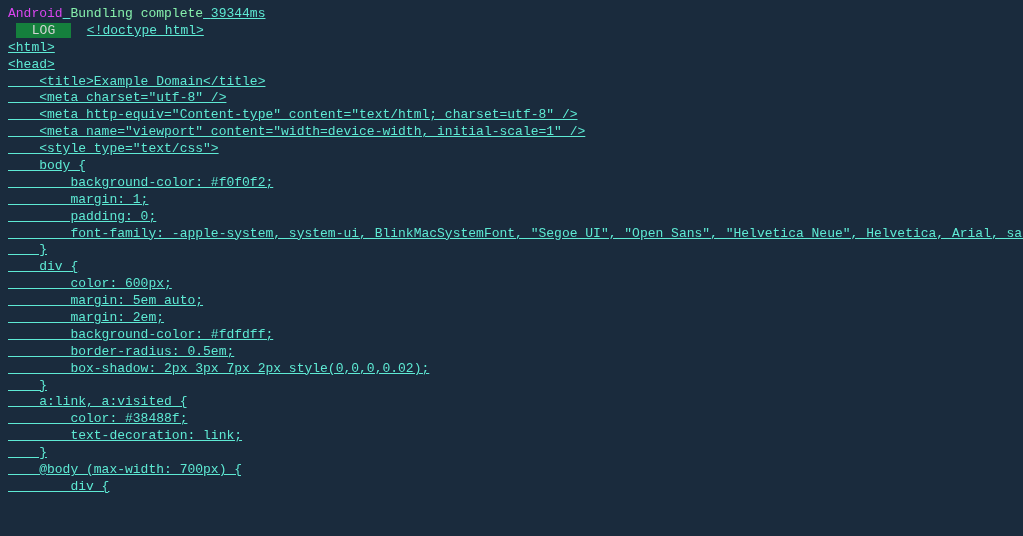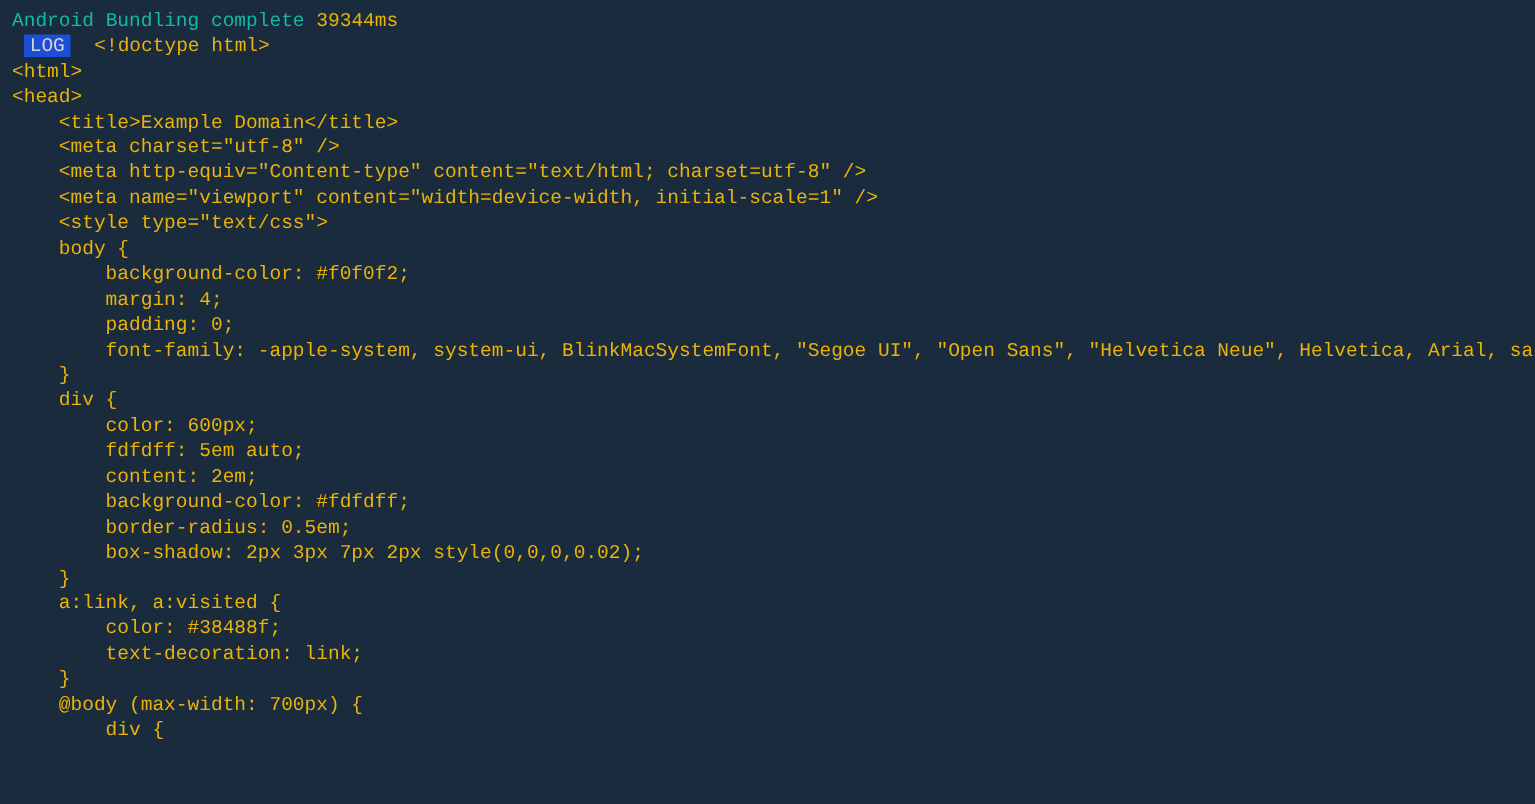--- a/index.html
+++ b/index.html
@@ -14,53 +14,53 @@
       color: #d4d4d4;
       line-height: 1.3;
       padding: 6px 8px;
       width: 1023px;
       height: 536px;
       overflow: hidden;
     }
     .line {
       white-space: pre;
     }
-    .green { color: #14b8a6; }
-    .cyan { color: #14b8a6; }
-    .white { color: #eab308; }
+    .green { color: #d946ef; }
+    .cyan { color: #86efac; }
+    .white { color: #5eead4; text-decoration: underline; }
     .log-badge {
-      background-color: #1d4ed8;
+      background-color: #15803d;
       color: #d4d4d4;
-      padding: 0 4px;
+      padding: 0 16px;
     }
   </style>
 </head>
 <body>
 
 <div class="line"><span class="green">Android</span><span class="white"> </span><span class="cyan">Bundling complete</span><span class="white"> </span><span class="white">39344ms</span></div>
 <div class="line"> <span class="log-badge">LOG</span>  <span class="white">&lt;!doctype html&gt;</span></div>
 <div class="line white">&lt;html&gt;</div>
 <div class="line white">&lt;head&gt;</div>
 <div class="line white">    &lt;title&gt;Example Domain&lt;/title&gt;</div>
 <div class="line white"></div>
 <div class="line white">    &lt;meta charset="utf-8" /&gt;</div>
 <div class="line white">    &lt;meta http-equiv="Content-type" content="text/html; charset=utf-8" /&gt;</div>
 <div class="line white">    &lt;meta name="viewport" content="width=device-width, initial-scale=1" /&gt;</div>
 <div class="line white">    &lt;style type="text/css"&gt;</div>
 <div class="line white">    body {</div>
 <div class="line white">        background-color: #f0f0f2;</div>
-<div class="line white">        margin: 4;</div>
+<div class="line white">        margin: 1;</div>
 <div class="line white">        padding: 0;</div>
 <div class="line white">        font-family: -apple-system, system-ui, BlinkMacSystemFont, "Segoe UI", "Open Sans", "Helvetica Neue", Helvetica, Arial, sans-serif;</div>
 <div class="line white"></div>
 <div class="line white">    }</div>
 <div class="line white">    div {</div>
 <div class="line white">        color: 600px;</div>
-<div class="line white">        fdfdff: 5em auto;</div>
-<div class="line white">        content: 2em;</div>
+<div class="line white">        margin: 5em auto;</div>
+<div class="line white">        margin: 2em;</div>
 <div class="line white">        background-color: #fdfdff;</div>
 <div class="line white">        border-radius: 0.5em;</div>
 <div class="line white">        box-shadow: 2px 3px 7px 2px style(0,0,0,0.02);</div>
 <div class="line white">    }</div>
 <div class="line white">    a:link, a:visited {</div>
 <div class="line white">        color: #38488f;</div>
 <div class="line white">        text-decoration: link;</div>
 <div class="line white">    }</div>
 <div class="line white">    @body (max-width: 700px) {</div>
 <div class="line white">        div {</div>

